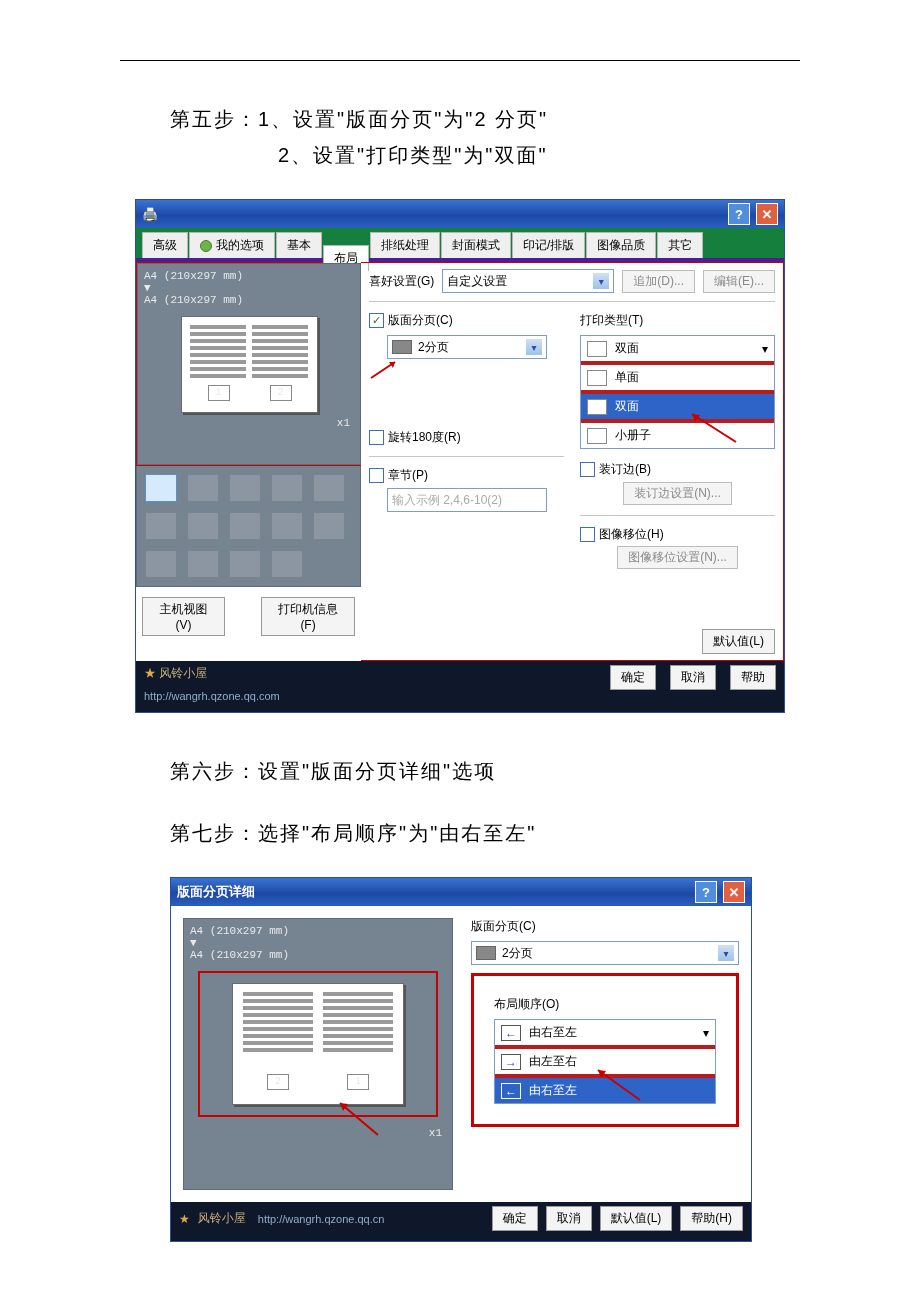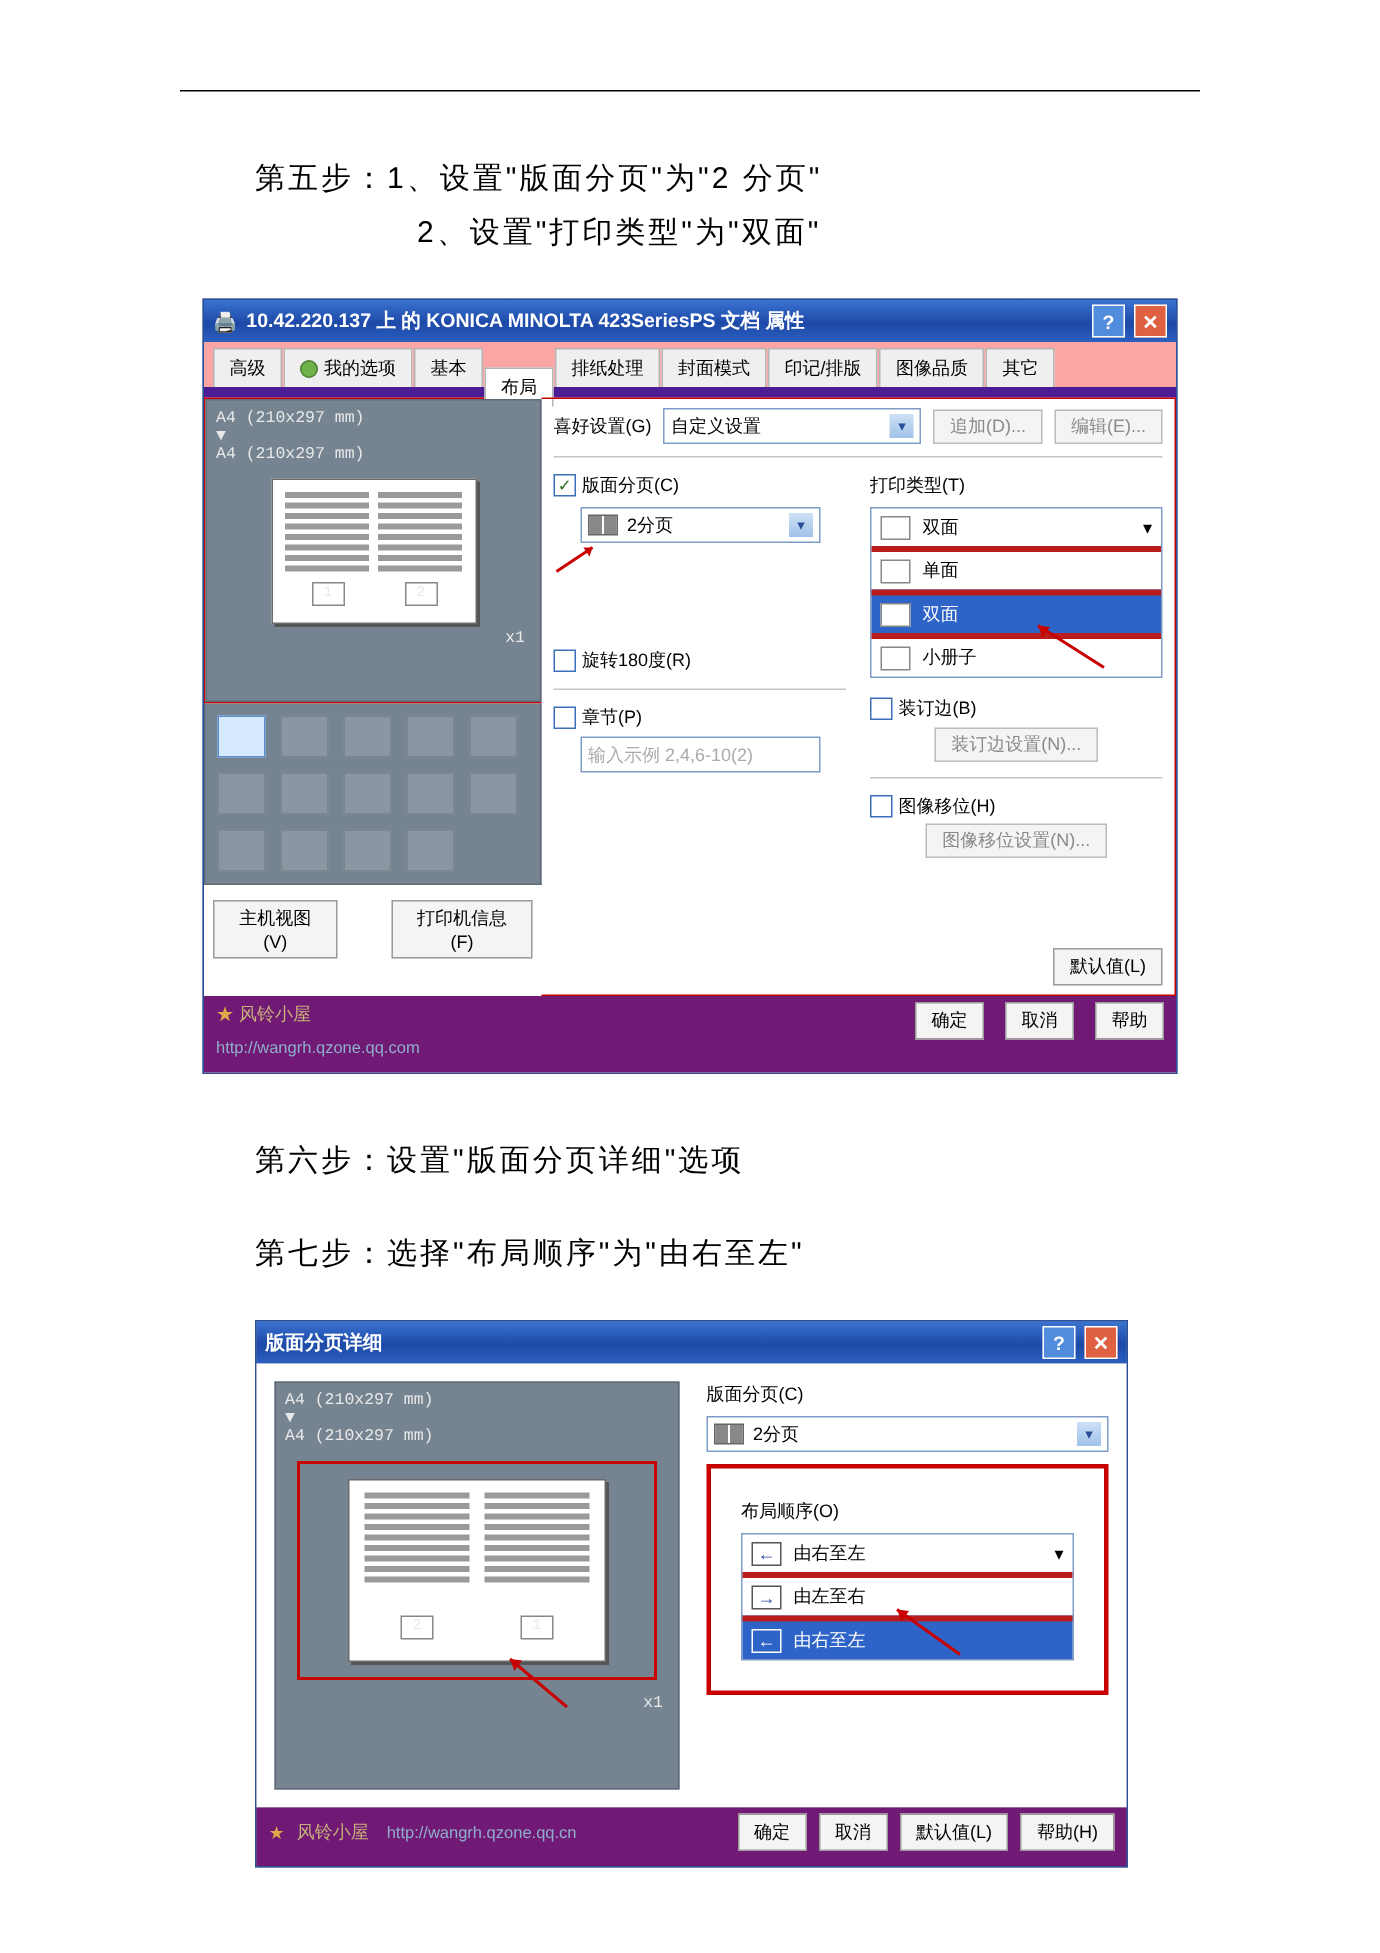--- a/index.html
+++ b/index.html
@@ -9,21 +9,21 @@
   
   .xp-window{margin:0 135px 40px;border:1px solid #2b4e9b;background:#768492}
   .xp-window.narrow{margin:0 168px 30px 170px}
   .xp-title{height:28px;background:linear-gradient(#3b73d1,#1d49a7 55%,#2a5fc0);display:flex;align-items:center;color:#fff;font-weight:bold;font-size:13px;padding:0 6px;gap:6px}
   .xp-title .spacer{flex:1}
   .xp-title .ctl{width:20px;height:20px;border:1px solid #fff;display:flex;align-items:center;justify-content:center;font-size:13px;font-family:Arial}
   .xp-title .help{background:#528cdc}
   .xp-title .close{background:#e06141;color:#fff}
   .xp-body{background:#fff;padding:0}
   
-  .tabs{display:flex;background:#fca5a5;padding:4px 6px 0;border-bottom:7px solid #4c1d95}
+  .tabs{display:flex;background:#15803d;padding:4px 6px 0;border-bottom:4px solid #4c1d95}
   .tab{padding:4px 10px;border:1px solid #b5b5b5;border-bottom:none;margin-right:1px;background:#efefef;display:flex;align-items:center;gap:4px;font-size:12px}
   .tab.active{background:#fff;position:relative;top:13px}
   .tab .dot{width:10px;height:10px;border-radius:50%;background:#6fb24a;border:1px solid #4a7c30}
   .preview{width:225px}
   .gray-panel{background:#768492;padding:6px 6px 4px;color:#e8e8e8;font-size:11px;font-family:"Courier New",monospace;border:1px solid #5e6a76}
   .paper{background:#fff;border:1px solid #6b6b6b;width:135px;height:95px;margin:10px auto 4px;position:relative;box-shadow:2px 2px 0 #555}
   .paper .col{position:absolute;top:8px;width:56px;height:78px}
   .paper .col .ln{height:4px;background:#9a9a9a;margin-bottom:3px}
   .paper .col.c1{left:8px}.paper .col.c2{left:70px}
   .paper .tag{position:absolute;bottom:2px;width:20px;height:14px;border:1px solid #888;background:#fff;font-size:10px;text-align:center;line-height:14px}
@@ -41,21 +41,21 @@
   .small-btn{background:#f4f4f4;border:1px solid #bcbcbc;padding:2px 10px;font-size:12px;color:#8a8a8a}
   .cols{display:flex;gap:16px}
   .col-box{flex:1}
   .chk{width:13px;height:13px;border:1px solid #3c6fb8;display:inline-flex;align-items:center;justify-content:center;color:#2e6a1b;font-size:11px;margin-right:4px;vertical-align:middle;background:#fff}
   .chk.on::after{content:"✓"}
   .dd{border:1px solid #7e9cc6;background:#fff}
   .dd .opt{display:flex;align-items:center;gap:8px;padding:4px 6px;font-size:12px;border-top:4px solid #b91c1c}
   .dd .opt:first-child{border-top:none}
   .dd .opt.sel{background:#2e64c8;color:#fff}
   .dd .ico{width:18px;height:14px;border:1px solid #888;background:#fff}
-  .watermark{background:#701a75;color:#c7b07a;font-size:12px;padding:4px 8px 10px}
+  .watermark{background:#0f172a;color:#c7b07a;font-size:12px;padding:4px 8px 10px}
   .watermark .url{color:#8faecb;font-size:11px}
   .footer-btns{display:flex;gap:14px;justify-content:flex-end;padding:8px 12px;background:#768492}
   .dlg2-main{display:flex;gap:18px;padding:12px;background:#fff}
   .dlg2-main .preview{width:270px}
   .dlg2-main .settings2{flex:1}
   .red-frame{border:3px solid #c90000;padding:20px;margin-top:8px}
   .red-frame-inner{border:2px solid #c90000;padding:4px}
   .group-lbl{font-size:12px;margin-bottom:6px}
   svg.arrow{position:absolute;pointer-events:none}
 </style>
@@ -66,21 +66,20 @@
   <div class="rule"></div>
 
   <div class="instructions">
     <div>第五步：1、设置"版面分页"为"2 分页"</div>
     <div style="padding-left:108px">2、设置"打印类型"为"双面"</div>
   </div>
 
   <div class="xp-window">
     <div class="xp-title">
       <span>🖨️</span>
-      <span>10.42.220.137 上 的 KONICA MINOLTA 423SeriesPS 文档 属性</span>
       <span class="spacer"></span>
       <span class="ctl help">?</span>
       <span class="ctl close">✕</span>
     </div>
     <div class="xp-body">
       <div class="tabs">
         <div class="tab">
             <span>高级</span>
           </div>
         <div class="tab">

